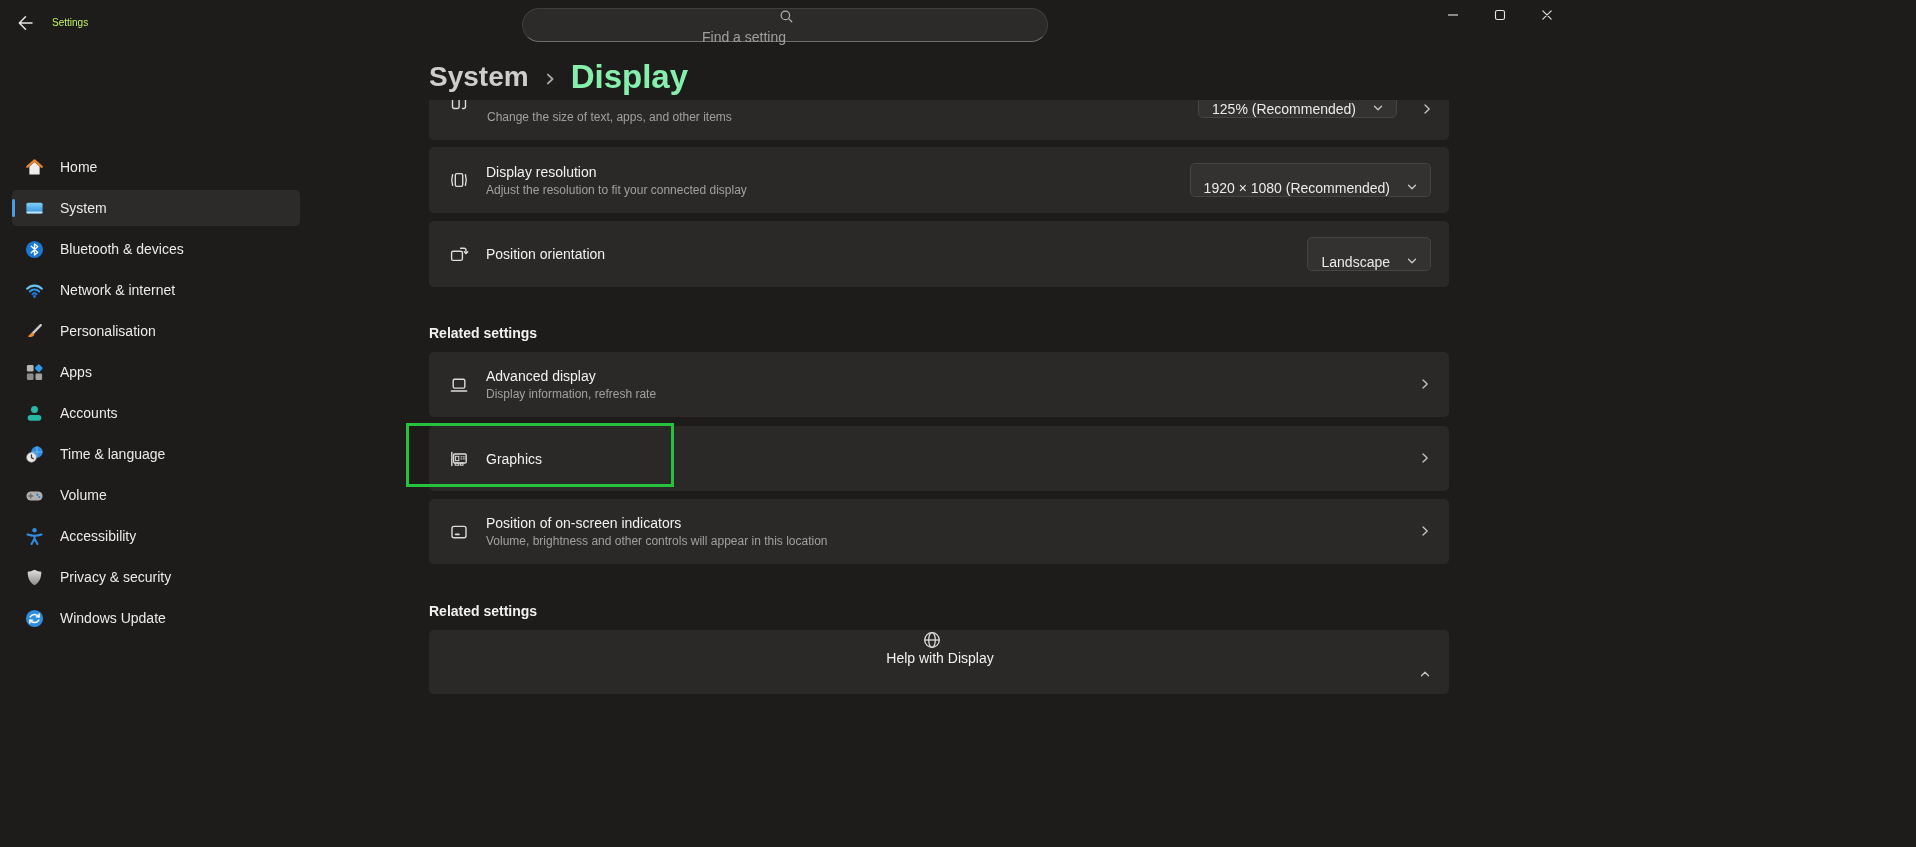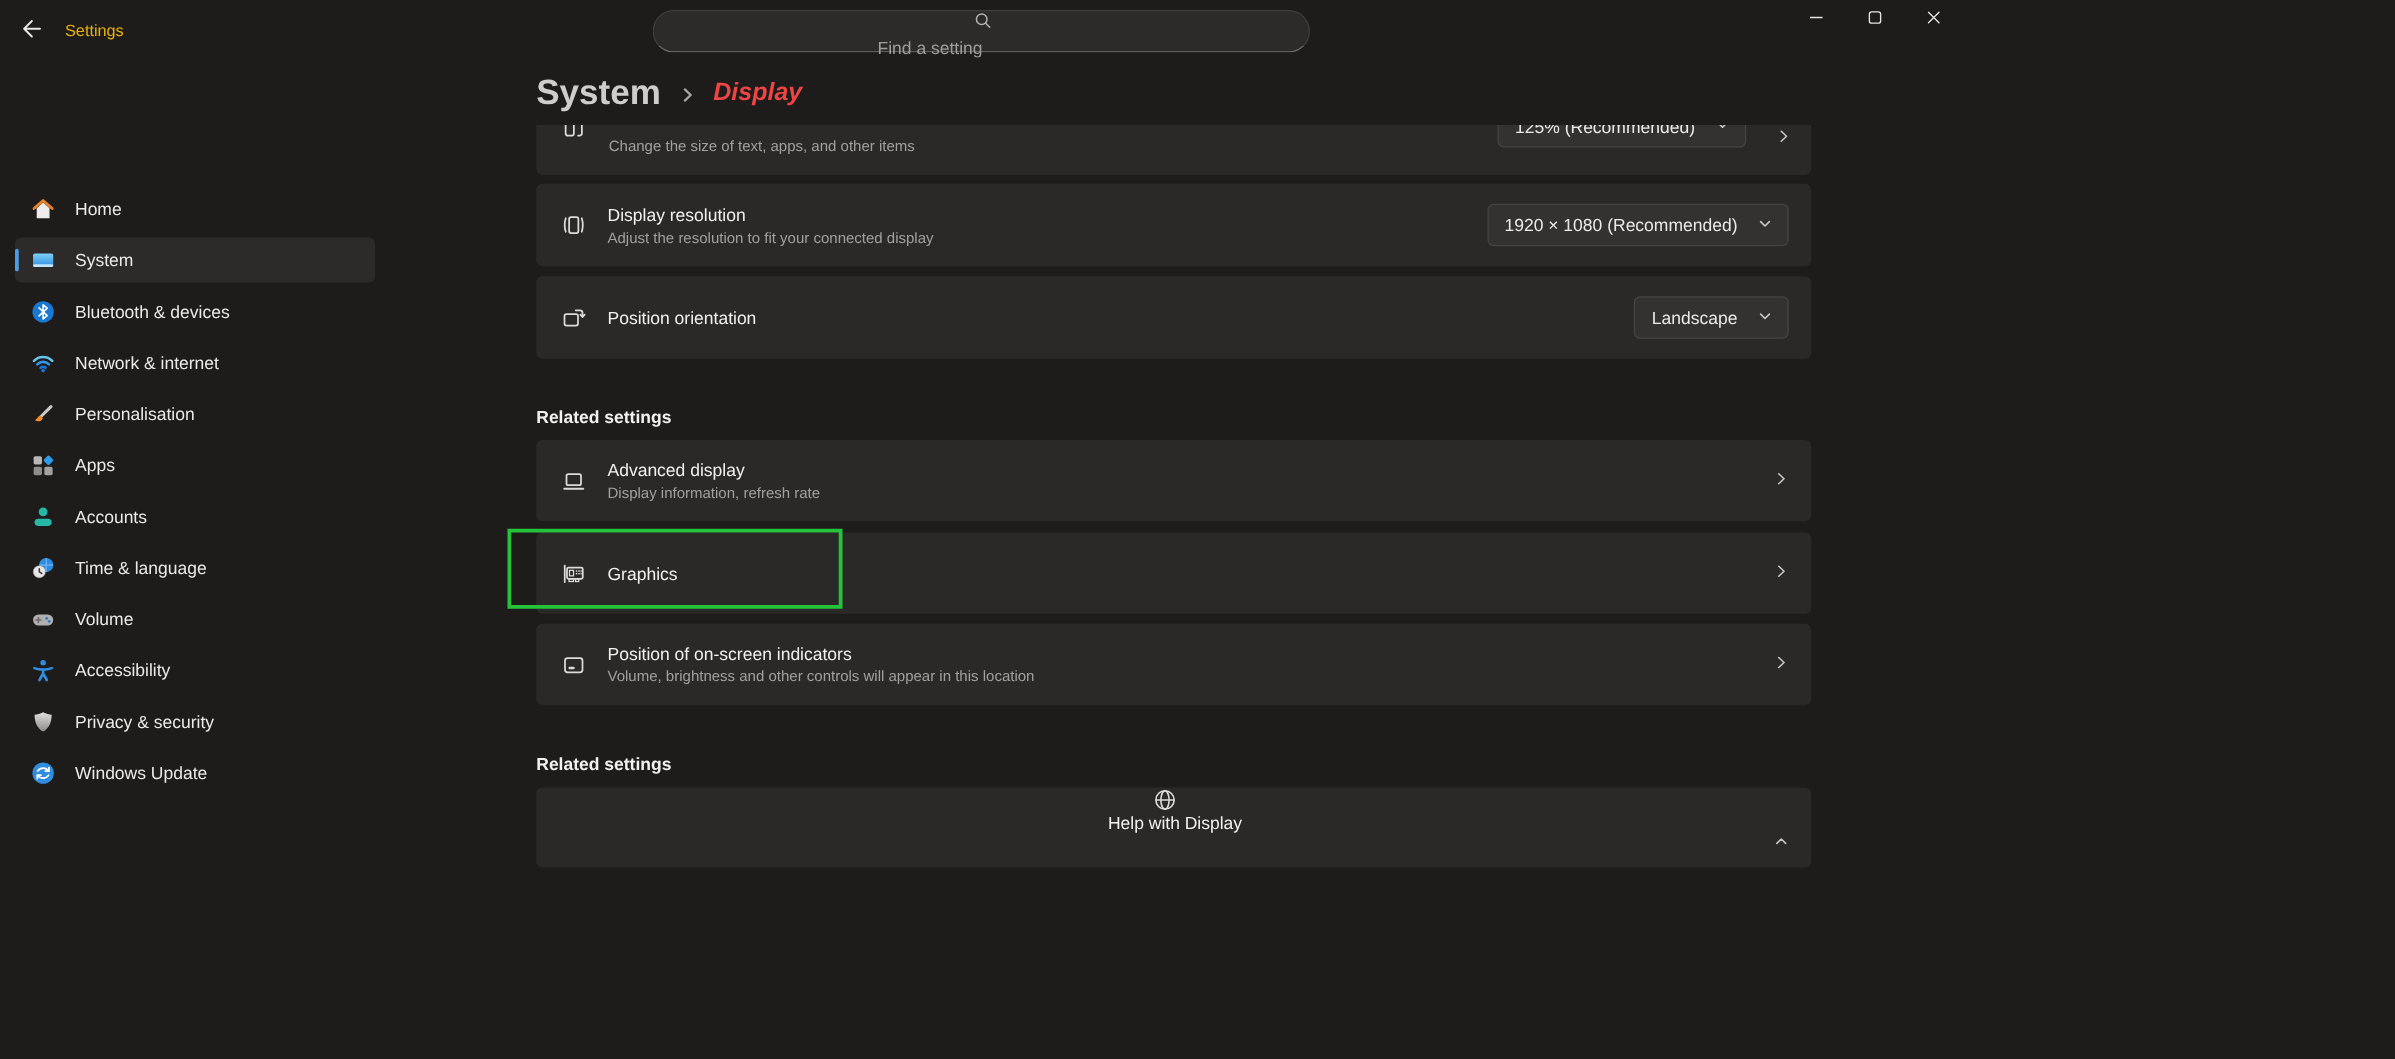--- a/index.html
+++ b/index.html
@@ -1,21 +1,21 @@
 <!DOCTYPE html>
 <html><head>
 <meta charset="utf-8">
 <style>
   html,body{margin:0;padding:0;background:#141211;}
   #screen{position:relative;width:1916px;height:847px;background:#1e1c1b;overflow:hidden;
     font-family:"Liberation Sans","DejaVu Sans",sans-serif;-webkit-font-smoothing:antialiased;}
 
   
   .back-btn{position:absolute;left:14px;top:14px;width:22px;height:22px;display:flex;align-items:center;justify-content:center;}
-  .app-title{position:absolute;left:52px;top:17px;font-size:13px;color:#eab308;}
+  .app-title{position:absolute;left:52px;top:17px;font-size:10px;color:#bef264;}
   .searchbox{position:absolute;left:522px;top:8px;width:526px;height:34px;box-sizing:border-box;
     background:#2d2b2a;border:1px solid #403e3d;border-bottom:1px solid #6f6d6b;border-radius:17px;
     display:flex;align-items:center;padding:0 14px 0 17px;flex-direction:column;}
   .searchbox input{flex:1;background:transparent;border:none;outline:none;color:#e8e6e4;font-size:14px;
     font-family:inherit;margin-left:12px;}
   .searchbox input::placeholder{color:#a19f9d;opacity:1;}
   .win-btn{position:absolute;top:2px;width:32px;height:28px;display:flex;align-items:center;justify-content:center;}
   .win-btn.min{left:1437px}.win-btn.max{left:1484px}.win-btn.close{left:1531px}
 
   
@@ -24,33 +24,33 @@
   .side-item.selected{background:#2d2b2a;}
   .accent-pill{position:absolute;left:0;top:9px;width:3px;height:18px;border-radius:2px;background:#4a9ce4;}
   .side-icon{width:19px;height:19px;margin-left:13px;margin-right:16px;flex:0 0 19px;display:flex;align-items:center;justify-content:center;}
   .side-icon svg{width:19px;height:19px;display:block;}
   .side-label{font-size:14px;color:#eceae8;white-space:nowrap;}
 
   
   .breadcrumb{position:absolute;left:429px;top:58px;display:flex;align-items:center;}
   .bc-parent{font-size:28px;font-weight:600;color:#cfcdcb;}
   .bc-sep{margin:4px 14px 0 14px;display:flex;}
-  .bc-current{font-size:20px;font-weight:600;color:#ef4444;font-style:italic;}
+  .bc-current{font-size:33px;font-weight:600;color:#86efac;}
 
   
   .scroll-clip{position:absolute;left:0;top:100px;width:1916px;height:747px;overflow:hidden;}
   .card{position:absolute;left:429px;width:1020px;background:#2b2928;border-radius:5px;
     display:flex;align-items:center;padding:0 18px 0 20px;box-sizing:border-box;}
   .row-icon{width:20px;height:20px;flex:0 0 20px;margin-right:17px;display:flex;align-items:center;justify-content:center;}
   .row-icon svg{width:20px;height:20px;display:block;}
   .row-text{display:flex;flex-direction:column;gap:3px;}
   .row-title{font-size:14px;color:#f3f1ef;}
   .row-sub{font-size:12px;color:#a2a09e;}
   .right{margin-left:auto;display:flex;align-items:center;gap:18px;}
-  .select{display:inline-flex;align-items:center;gap:16px;height:34px;box-sizing:border-box;
+  .select{display:inline-flex;align-items:flex-end;gap:16px;height:34px;box-sizing:border-box;
     background:#343231;border:1px solid #464442;border-radius:5px;padding:0 12px 0 13px;
     font-size:14px;color:#eceae8;white-space:nowrap;}
   .section-head{position:absolute;left:429px;font-size:14px;font-weight:700;color:#f3f1ef;}
 
   
   .scale-row{top:-26px;height:66px;}
   .scale-row .row-icon{position:absolute;left:20px;top:23px;}
   .scale-row .row-sub{position:absolute;left:58px;top:36px;}
   .scale-row .select{position:absolute;right:52px;top:10px;}
   .scale-row .nav-chev{position:absolute;right:16px;top:29px;display:flex;}

